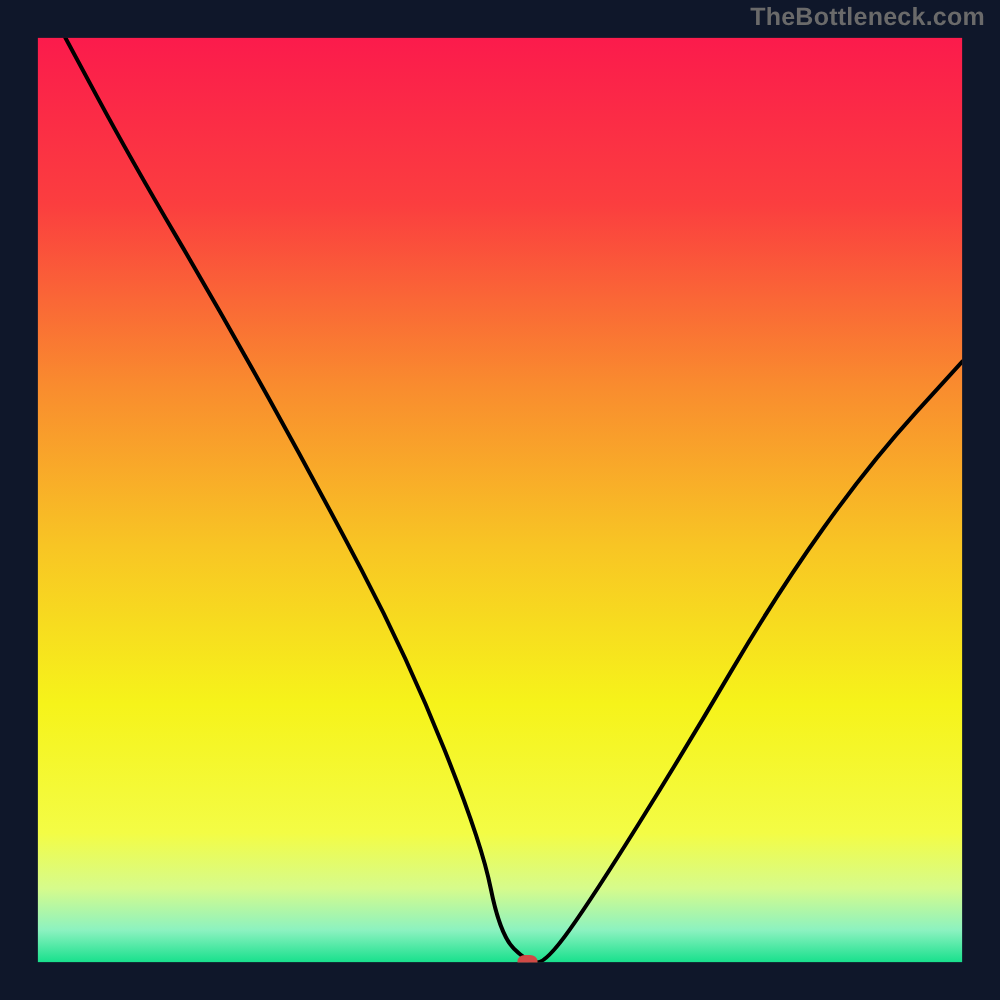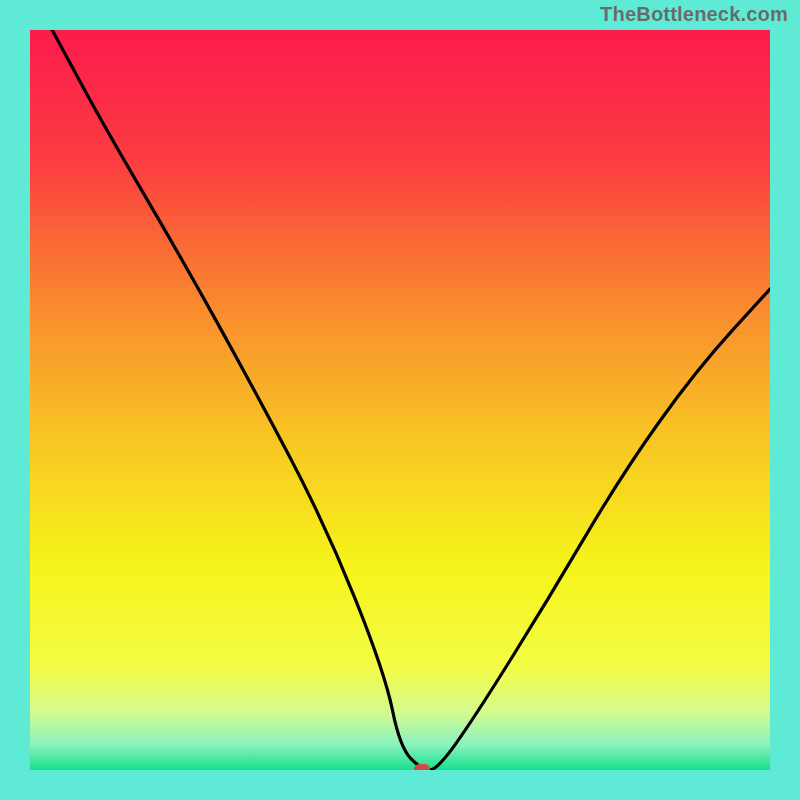--- a/index.html
+++ b/index.html
@@ -8,21 +8,21 @@
     width: 800px;
     height: 800px;
     background: #000;
     font-family: Arial, Helvetica, sans-serif;
     overflow: hidden;
   }
   .frame {
     position: relative;
     width: 800px;
     height: 800px;
-    background: #5eead4;
+    background: #0f172a;
   }
   .attribution {
     position: absolute;
     top: 3px;
     right: 12px;
     font-size: 20px;
     font-weight: 600;
     color: #6a6a6a;
     letter-spacing: 0.2px;
     z-index: 3;

